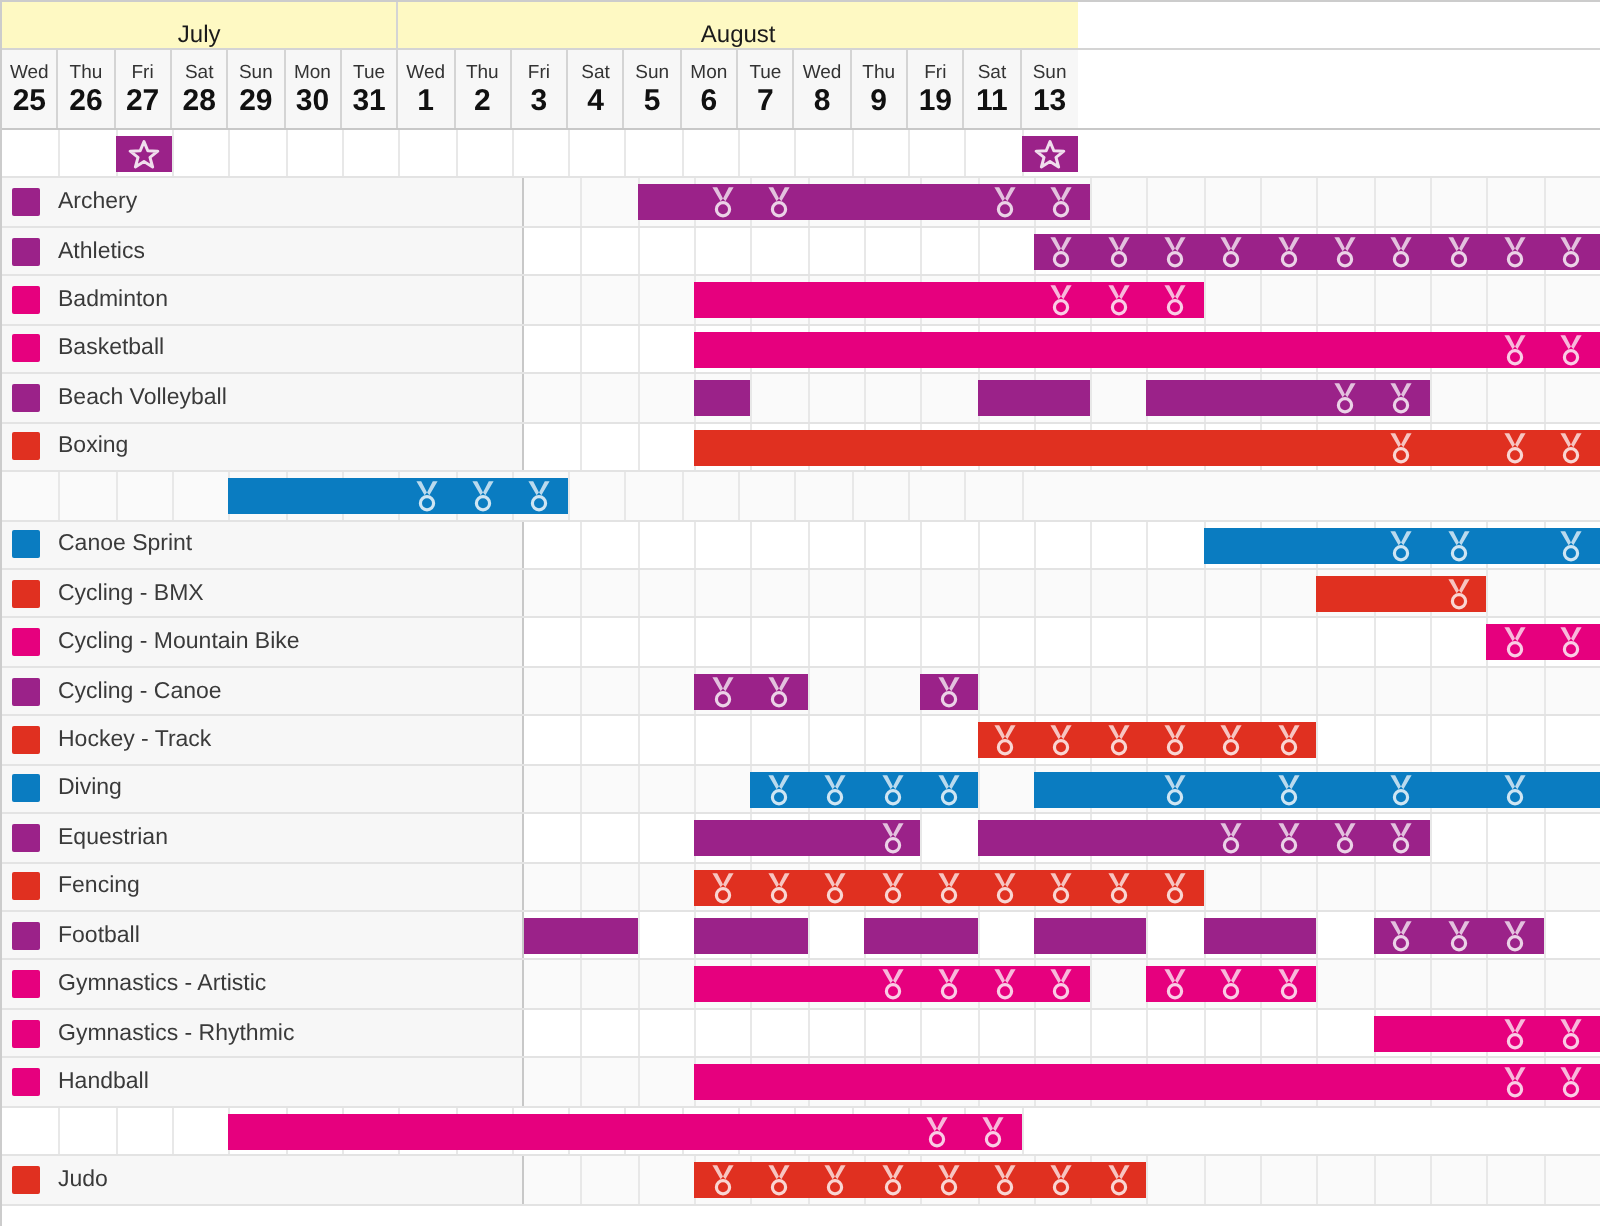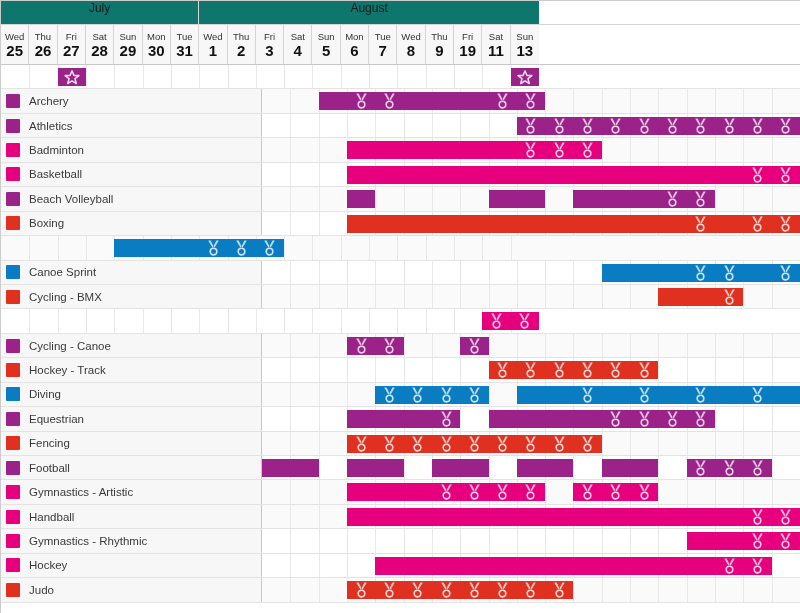--- a/index.html
+++ b/index.html
@@ -55,26 +55,26 @@
     flex-direction: column;
   }
   .months-row {
     display: flex;
     height: 24px;
     box-sizing: border-box;
     border-bottom: 1px solid #d4d4d4;
   }
   .month-cell {
     box-sizing: border-box;
-    background: #0f766e;
+    background: #fef9c3;
     border-right: 1px solid #d4d4d4;
     font-size: 12px;
     color: #1a1a1a;
     display: flex;
-    align-items: flex-start;
+    align-items: flex-end;
     justify-content: center;
   }
   .month-cell:last-child { border-right: none; }
 
   .dates-row {
     display: flex;
     flex: 1;
   }
   .date-cell {
     box-sizing: border-box;
@@ -737,20 +737,24 @@
             <div class="medal-slot" style="left: 56.6316px; width: 28.3158px;">
               <svg width="13" height="16" viewBox="0 0 13 16" class="medal-svg">
                 <path d="M1.2 0.6 L3.6 0.6 L6.5 6.2 L5.3 7.6 Z M11.8 0.6 L9.4 0.6 L6.5 6.2 L7.7 7.6 Z" fill="rgba(255,255,255,0.72)"></path>
                 <circle cx="6.5" cy="11.6" r="3.3" fill="none" stroke="rgba(255,255,255,0.8)" stroke-width="1.6"></circle>
               </svg>
             </div>
           </div>
         </div>
       </div>
       <div class="srow">
+        <div class="label-cell">
+          <div class="swatch" style="background: rgb(230, 0, 126);"></div>
+          <span class="sport-name">Cycling - Mountain Bike</span>
+        </div>
         <div class="grid-cell-area">
           <div class="gridline" style="left: 28.3158px;"></div>
           <div class="gridline" style="left: 56.6316px;"></div>
           <div class="gridline" style="left: 84.9474px;"></div>
           <div class="gridline" style="left: 113.263px;"></div>
           <div class="gridline" style="left: 141.579px;"></div>
           <div class="gridline" style="left: 169.895px;"></div>
           <div class="gridline" style="left: 198.211px;"></div>
           <div class="gridline" style="left: 226.526px;"></div>
           <div class="gridline" style="left: 254.842px;"></div>
@@ -1227,20 +1231,60 @@
             </div>
             <div class="medal-slot" style="left: 56.6316px; width: 28.3158px;">
               <svg width="13" height="16" viewBox="0 0 13 16" class="medal-svg">
                 <path d="M1.2 0.6 L3.6 0.6 L6.5 6.2 L5.3 7.6 Z M11.8 0.6 L9.4 0.6 L6.5 6.2 L7.7 7.6 Z" fill="rgba(255,255,255,0.72)"></path>
                 <circle cx="6.5" cy="11.6" r="3.3" fill="none" stroke="rgba(255,255,255,0.8)" stroke-width="1.6"></circle>
               </svg>
             </div>
           </div>
         </div>
       </div>
+      <div class="srow">
+        <div class="label-cell">
+          <div class="swatch" style="background: rgb(230, 0, 126);"></div>
+          <span class="sport-name">Gymnastics - Rhythmic</span>
+        </div>
+        <div class="grid-cell-area">
+          <div class="gridline" style="left: 28.3158px;"></div>
+          <div class="gridline" style="left: 56.6316px;"></div>
+          <div class="gridline" style="left: 84.9474px;"></div>
+          <div class="gridline" style="left: 113.263px;"></div>
+          <div class="gridline" style="left: 141.579px;"></div>
+          <div class="gridline" style="left: 169.895px;"></div>
+          <div class="gridline" style="left: 198.211px;"></div>
+          <div class="gridline" style="left: 226.526px;"></div>
+          <div class="gridline" style="left: 254.842px;"></div>
+          <div class="gridline" style="left: 283.158px;"></div>
+          <div class="gridline" style="left: 311.474px;"></div>
+          <div class="gridline" style="left: 339.789px;"></div>
+          <div class="gridline" style="left: 368.105px;"></div>
+          <div class="gridline" style="left: 396.421px;"></div>
+          <div class="gridline" style="left: 424.737px;"></div>
+          <div class="gridline" style="left: 453.053px;"></div>
+          <div class="gridline" style="left: 481.368px;"></div>
+          <div class="gridline" style="left: 509.684px;"></div>
+          <div class="bar" style="left: 424.737px; width: 113.263px; background: rgb(230, 0, 126);">
+            <div class="medal-slot" style="left: 56.6316px; width: 28.3158px;">
+              <svg width="13" height="16" viewBox="0 0 13 16" class="medal-svg">
+                <path d="M1.2 0.6 L3.6 0.6 L6.5 6.2 L5.3 7.6 Z M11.8 0.6 L9.4 0.6 L6.5 6.2 L7.7 7.6 Z" fill="rgba(255,255,255,0.72)"></path>
+                <circle cx="6.5" cy="11.6" r="3.3" fill="none" stroke="rgba(255,255,255,0.8)" stroke-width="1.6"></circle>
+              </svg>
+            </div>
+            <div class="medal-slot" style="left: 84.9474px; width: 28.3158px;">
+              <svg width="13" height="16" viewBox="0 0 13 16" class="medal-svg">
+                <path d="M1.2 0.6 L3.6 0.6 L6.5 6.2 L5.3 7.6 Z M11.8 0.6 L9.4 0.6 L6.5 6.2 L7.7 7.6 Z" fill="rgba(255,255,255,0.72)"></path>
+                <circle cx="6.5" cy="11.6" r="3.3" fill="none" stroke="rgba(255,255,255,0.8)" stroke-width="1.6"></circle>
+              </svg>
+            </div>
+          </div>
+        </div>
+      </div>
       <div class="srow alt">
         <div class="label-cell">
           <div class="swatch" style="background: rgb(230, 0, 126);"></div>
           <span class="sport-name">Handball</span>
         </div>
         <div class="grid-cell-area">
           <div class="gridline" style="left: 28.3158px;"></div>
           <div class="gridline" style="left: 56.6316px;"></div>
           <div class="gridline" style="left: 84.9474px;"></div>
           <div class="gridline" style="left: 113.263px;"></div>
@@ -1268,64 +1312,20 @@
             <div class="medal-slot" style="left: 424.737px; width: 28.3158px;">
               <svg width="13" height="16" viewBox="0 0 13 16" class="medal-svg">
                 <path d="M1.2 0.6 L3.6 0.6 L6.5 6.2 L5.3 7.6 Z M11.8 0.6 L9.4 0.6 L6.5 6.2 L7.7 7.6 Z" fill="rgba(255,255,255,0.72)"></path>
                 <circle cx="6.5" cy="11.6" r="3.3" fill="none" stroke="rgba(255,255,255,0.8)" stroke-width="1.6"></circle>
               </svg>
             </div>
           </div>
         </div>
       </div>
       <div class="srow">
-        <div class="label-cell">
-          <div class="swatch" style="background: rgb(230, 0, 126);"></div>
-          <span class="sport-name">Gymnastics - Rhythmic</span>
-        </div>
-        <div class="grid-cell-area">
-          <div class="gridline" style="left: 28.3158px;"></div>
-          <div class="gridline" style="left: 56.6316px;"></div>
-          <div class="gridline" style="left: 84.9474px;"></div>
-          <div class="gridline" style="left: 113.263px;"></div>
-          <div class="gridline" style="left: 141.579px;"></div>
-          <div class="gridline" style="left: 169.895px;"></div>
-          <div class="gridline" style="left: 198.211px;"></div>
-          <div class="gridline" style="left: 226.526px;"></div>
-          <div class="gridline" style="left: 254.842px;"></div>
-          <div class="gridline" style="left: 283.158px;"></div>
-          <div class="gridline" style="left: 311.474px;"></div>
-          <div class="gridline" style="left: 339.789px;"></div>
-          <div class="gridline" style="left: 368.105px;"></div>
-          <div class="gridline" style="left: 396.421px;"></div>
-          <div class="gridline" style="left: 424.737px;"></div>
-          <div class="gridline" style="left: 453.053px;"></div>
-          <div class="gridline" style="left: 481.368px;"></div>
-          <div class="gridline" style="left: 509.684px;"></div>
-          <div class="bar" style="left: 424.737px; width: 113.263px; background: rgb(230, 0, 126);">
-            <div class="medal-slot" style="left: 56.6316px; width: 28.3158px;">
-              <svg width="13" height="16" viewBox="0 0 13 16" class="medal-svg">
-                <path d="M1.2 0.6 L3.6 0.6 L6.5 6.2 L5.3 7.6 Z M11.8 0.6 L9.4 0.6 L6.5 6.2 L7.7 7.6 Z" fill="rgba(255,255,255,0.72)"></path>
-                <circle cx="6.5" cy="11.6" r="3.3" fill="none" stroke="rgba(255,255,255,0.8)" stroke-width="1.6"></circle>
-              </svg>
-            </div>
-            <div class="medal-slot" style="left: 84.9474px; width: 28.3158px;">
-              <svg width="13" height="16" viewBox="0 0 13 16" class="medal-svg">
-                <path d="M1.2 0.6 L3.6 0.6 L6.5 6.2 L5.3 7.6 Z M11.8 0.6 L9.4 0.6 L6.5 6.2 L7.7 7.6 Z" fill="rgba(255,255,255,0.72)"></path>
-                <circle cx="6.5" cy="11.6" r="3.3" fill="none" stroke="rgba(255,255,255,0.8)" stroke-width="1.6"></circle>
-              </svg>
-            </div>
-          </div>
-        </div>
-      </div>
-      <div class="srow">
-        <div class="label-cell">
-          <div class="swatch" style="background: rgb(230, 0, 126);"></div>
-          <span class="sport-name">Hockey</span>
-        </div>
         <div class="grid-cell-area">
           <div class="gridline" style="left: 28.3158px;"></div>
           <div class="gridline" style="left: 56.6316px;"></div>
           <div class="gridline" style="left: 84.9474px;"></div>
           <div class="gridline" style="left: 113.263px;"></div>
           <div class="gridline" style="left: 141.579px;"></div>
           <div class="gridline" style="left: 169.895px;"></div>
           <div class="gridline" style="left: 198.211px;"></div>
           <div class="gridline" style="left: 226.526px;"></div>
           <div class="gridline" style="left: 254.842px;"></div>

